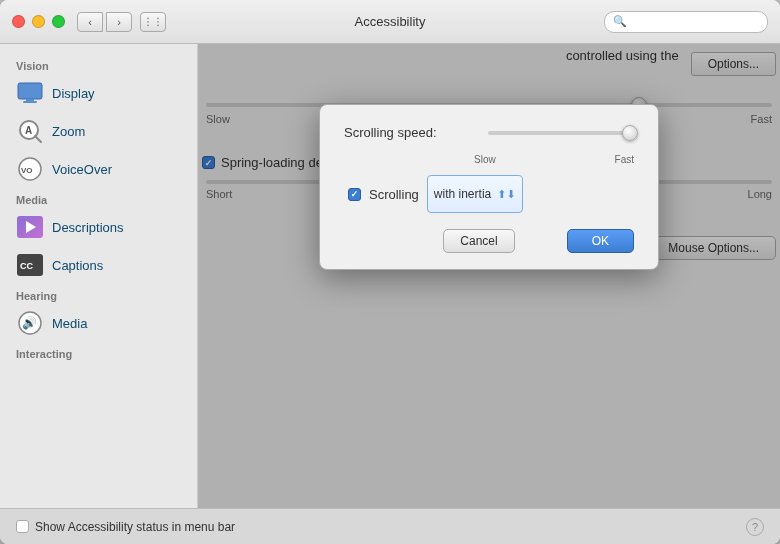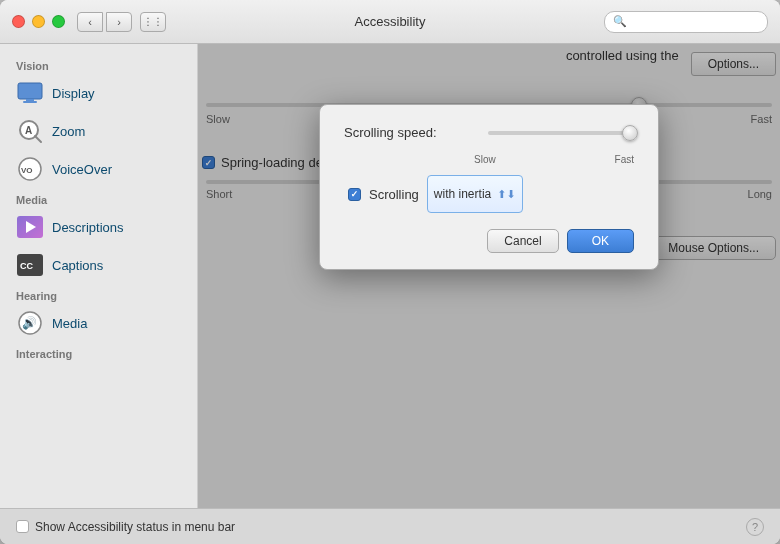--- a/index.html
+++ b/index.html
@@ -390,20 +390,21 @@
     }
     .btn-ok {
       background: linear-gradient(to bottom, #5b9cf6, #3d7ed4);
       border: 1px solid #2a5fa0;
       border-radius: 5px;
       padding: 4px 24px;
       font-size: 12px;
       cursor: pointer;
       color: white;
       font-weight: 500;
+      margin-left: 44px;
     }
 
     
     .help-icon {
       width: 18px;
       height: 18px;
       border: 1.5px solid #aaa;
       border-radius: 50%;
       display: flex;
       align-items: center;

